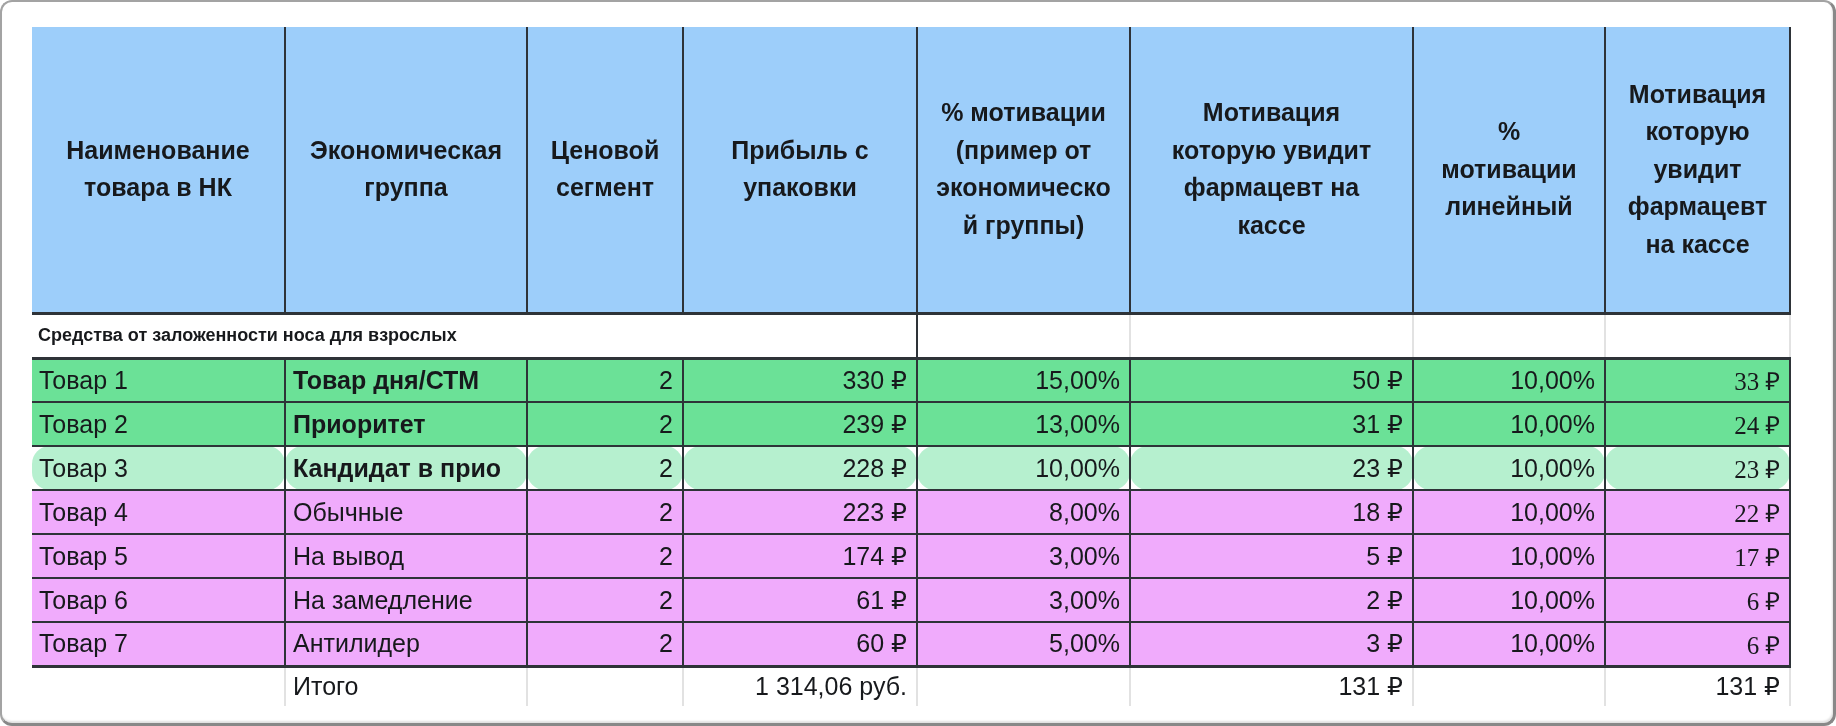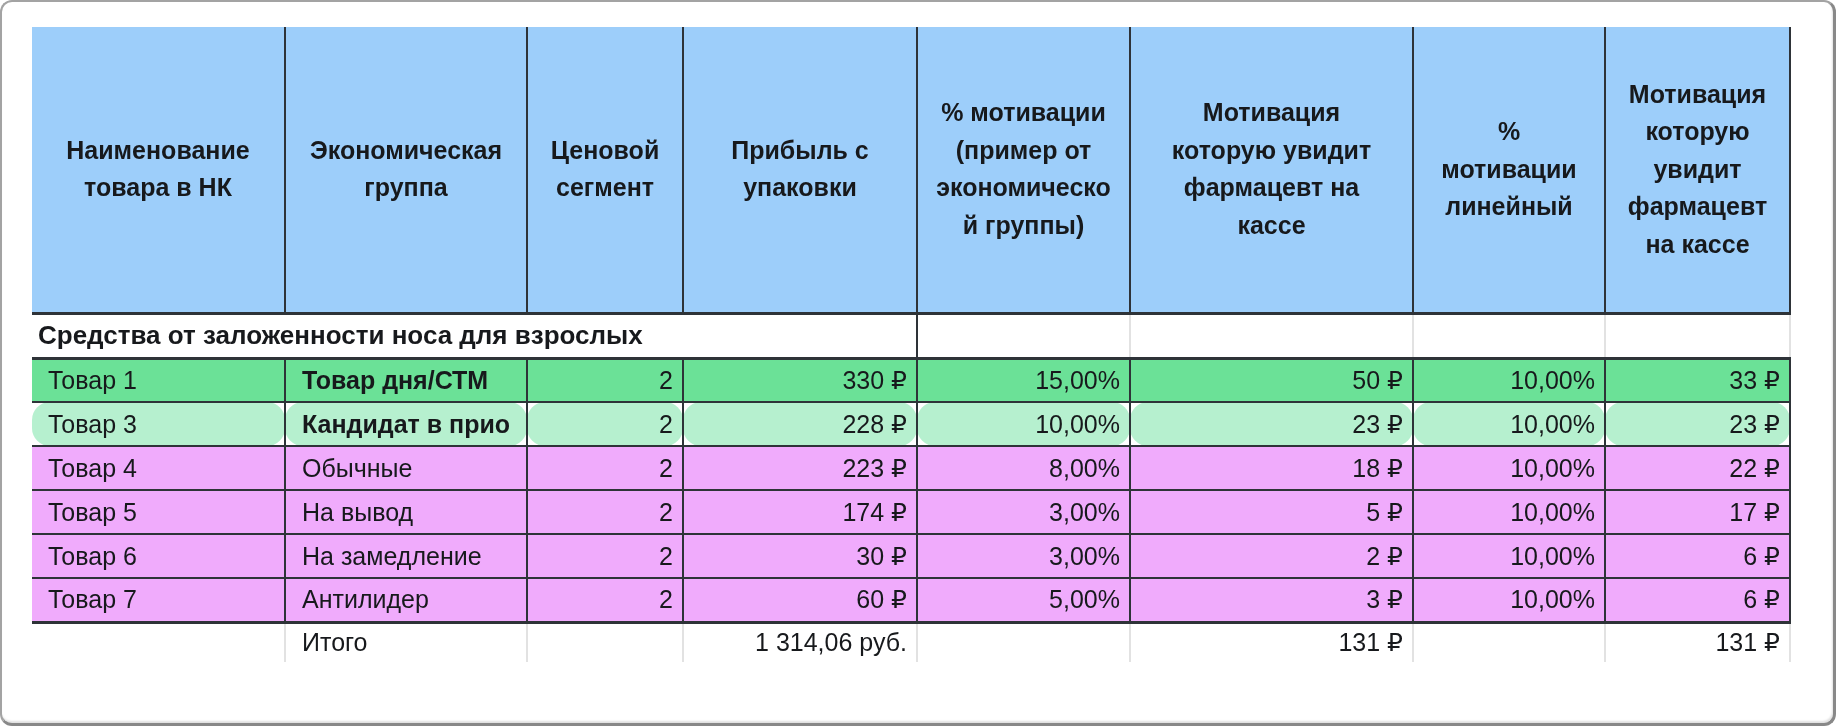--- a/index.html
+++ b/index.html
@@ -44,53 +44,53 @@
     white-space:pre-line;
     color:var(--text-main);
     padding:4px 4px;
     overflow:hidden;
   }
   thead th:first-child{border-left:none;margin-top:16px;}
   thead th:last-child{border-right:2px solid var(--border-dark);}
   
   .section-row td{height:45px;border-bottom:3px solid var(--border-dark);background:#fff;}
   .sec-title{
-    font-weight:bold;font-size:26px;color:var(--text-main);
+    font-weight:bold;font-size:18px;color:var(--text-main);
     text-align:left;padding-left:6px;white-space:nowrap;overflow:hidden;
   }
   .sec-dark{border-left:2px solid var(--border-dark);}
   .sec-light{border-left:2px solid var(--border-light);}
   .sec-cell:last-child{border-right:2px solid var(--border-light);}
   
   .row td{
     height:44px;
     border-left:2px solid var(--border-dark);
     border-bottom:2px solid var(--border-dark);
     font-size:25px;color:var(--text-main);
     white-space:nowrap;overflow:hidden;
     background:#f0abfc;
   }
   .row td:first-child{border-left:none;}
-  .row td:last-child{border-right:2px solid var(--border-dark);}
+  .row td:last-child{border-right:2px solid var(--border-dark);font-family:Liberation Serif, serif;}
   .row.last td{border-bottom:3px solid var(--border-dark);}
   .hl-strong td{background:var(--highlight-strong);}
   .hl-light td{background:var(--highlight-light);border-radius:18px;}
   
   .total-row td{
     height:40px;
     border-left:2px solid var(--border-light);
     font-size:25px;color:var(--text-main);
     white-space:nowrap;overflow:hidden;
     background:#ffffff;
     margin-left:34px;
   }
   .total-row td:first-child{border-left:none;}
   .total-row td:last-child{border-right:2px solid var(--border-light);}
   
-  .a-left{text-align:left;padding-left:16px;}
+  .a-left{text-align:left;padding-left:7px;}
   .a-right{text-align:right;padding-right:9px;}
   .bold{font-weight:bold;margin-top:28px;}
 </style>
 </head>
 <body>
 
 <div class="frame">
   <table class="motivation">
     <colgroup>
       <col style="width:253px">
@@ -141,20 +141,30 @@
         <tr class="row hl-strong">
           <td class="a-left">Товар 1</td>
           <td class="a-left bold">Товар дня/СТМ</td>
           <td class="a-right">2</td>
           <td class="a-right">330 ₽</td>
           <td class="a-right">15,00%</td>
           <td class="a-right">50 ₽</td>
           <td class="a-right">10,00%</td>
           <td class="a-right">33 ₽</td>
         </tr>
+        <tr class="row hl-strong">
+          <td class="a-left">Товар 2</td>
+          <td class="a-left bold">Приоритет</td>
+          <td class="a-right">2</td>
+          <td class="a-right">239 ₽</td>
+          <td class="a-right">13,00%</td>
+          <td class="a-right">31 ₽</td>
+          <td class="a-right">10,00%</td>
+          <td class="a-right">24 ₽</td>
+        </tr>
         <tr class="row hl-light">
           <td class="a-left">Товар 3</td>
           <td class="a-left bold">Кандидат в прио</td>
           <td class="a-right">2</td>
           <td class="a-right">228 ₽</td>
           <td class="a-right">10,00%</td>
           <td class="a-right">23 ₽</td>
           <td class="a-right">10,00%</td>
           <td class="a-right">23 ₽</td>
         </tr>
@@ -175,21 +185,21 @@
           <td class="a-right">174 ₽</td>
           <td class="a-right">3,00%</td>
           <td class="a-right">5 ₽</td>
           <td class="a-right">10,00%</td>
           <td class="a-right">17 ₽</td>
         </tr>
         <tr class="row hl-none">
           <td class="a-left">Товар 6</td>
           <td class="a-left">На замедление</td>
           <td class="a-right">2</td>
-          <td class="a-right">30 ₽</td>
+          <td class="a-right">61 ₽</td>
           <td class="a-right">3,00%</td>
           <td class="a-right">2 ₽</td>
           <td class="a-right">10,00%</td>
           <td class="a-right">6 ₽</td>
         </tr>
         <tr class="row hl-none last">
           <td class="a-left">Товар 7</td>
           <td class="a-left">Антилидер</td>
           <td class="a-right">2</td>
           <td class="a-right">60 ₽</td>

